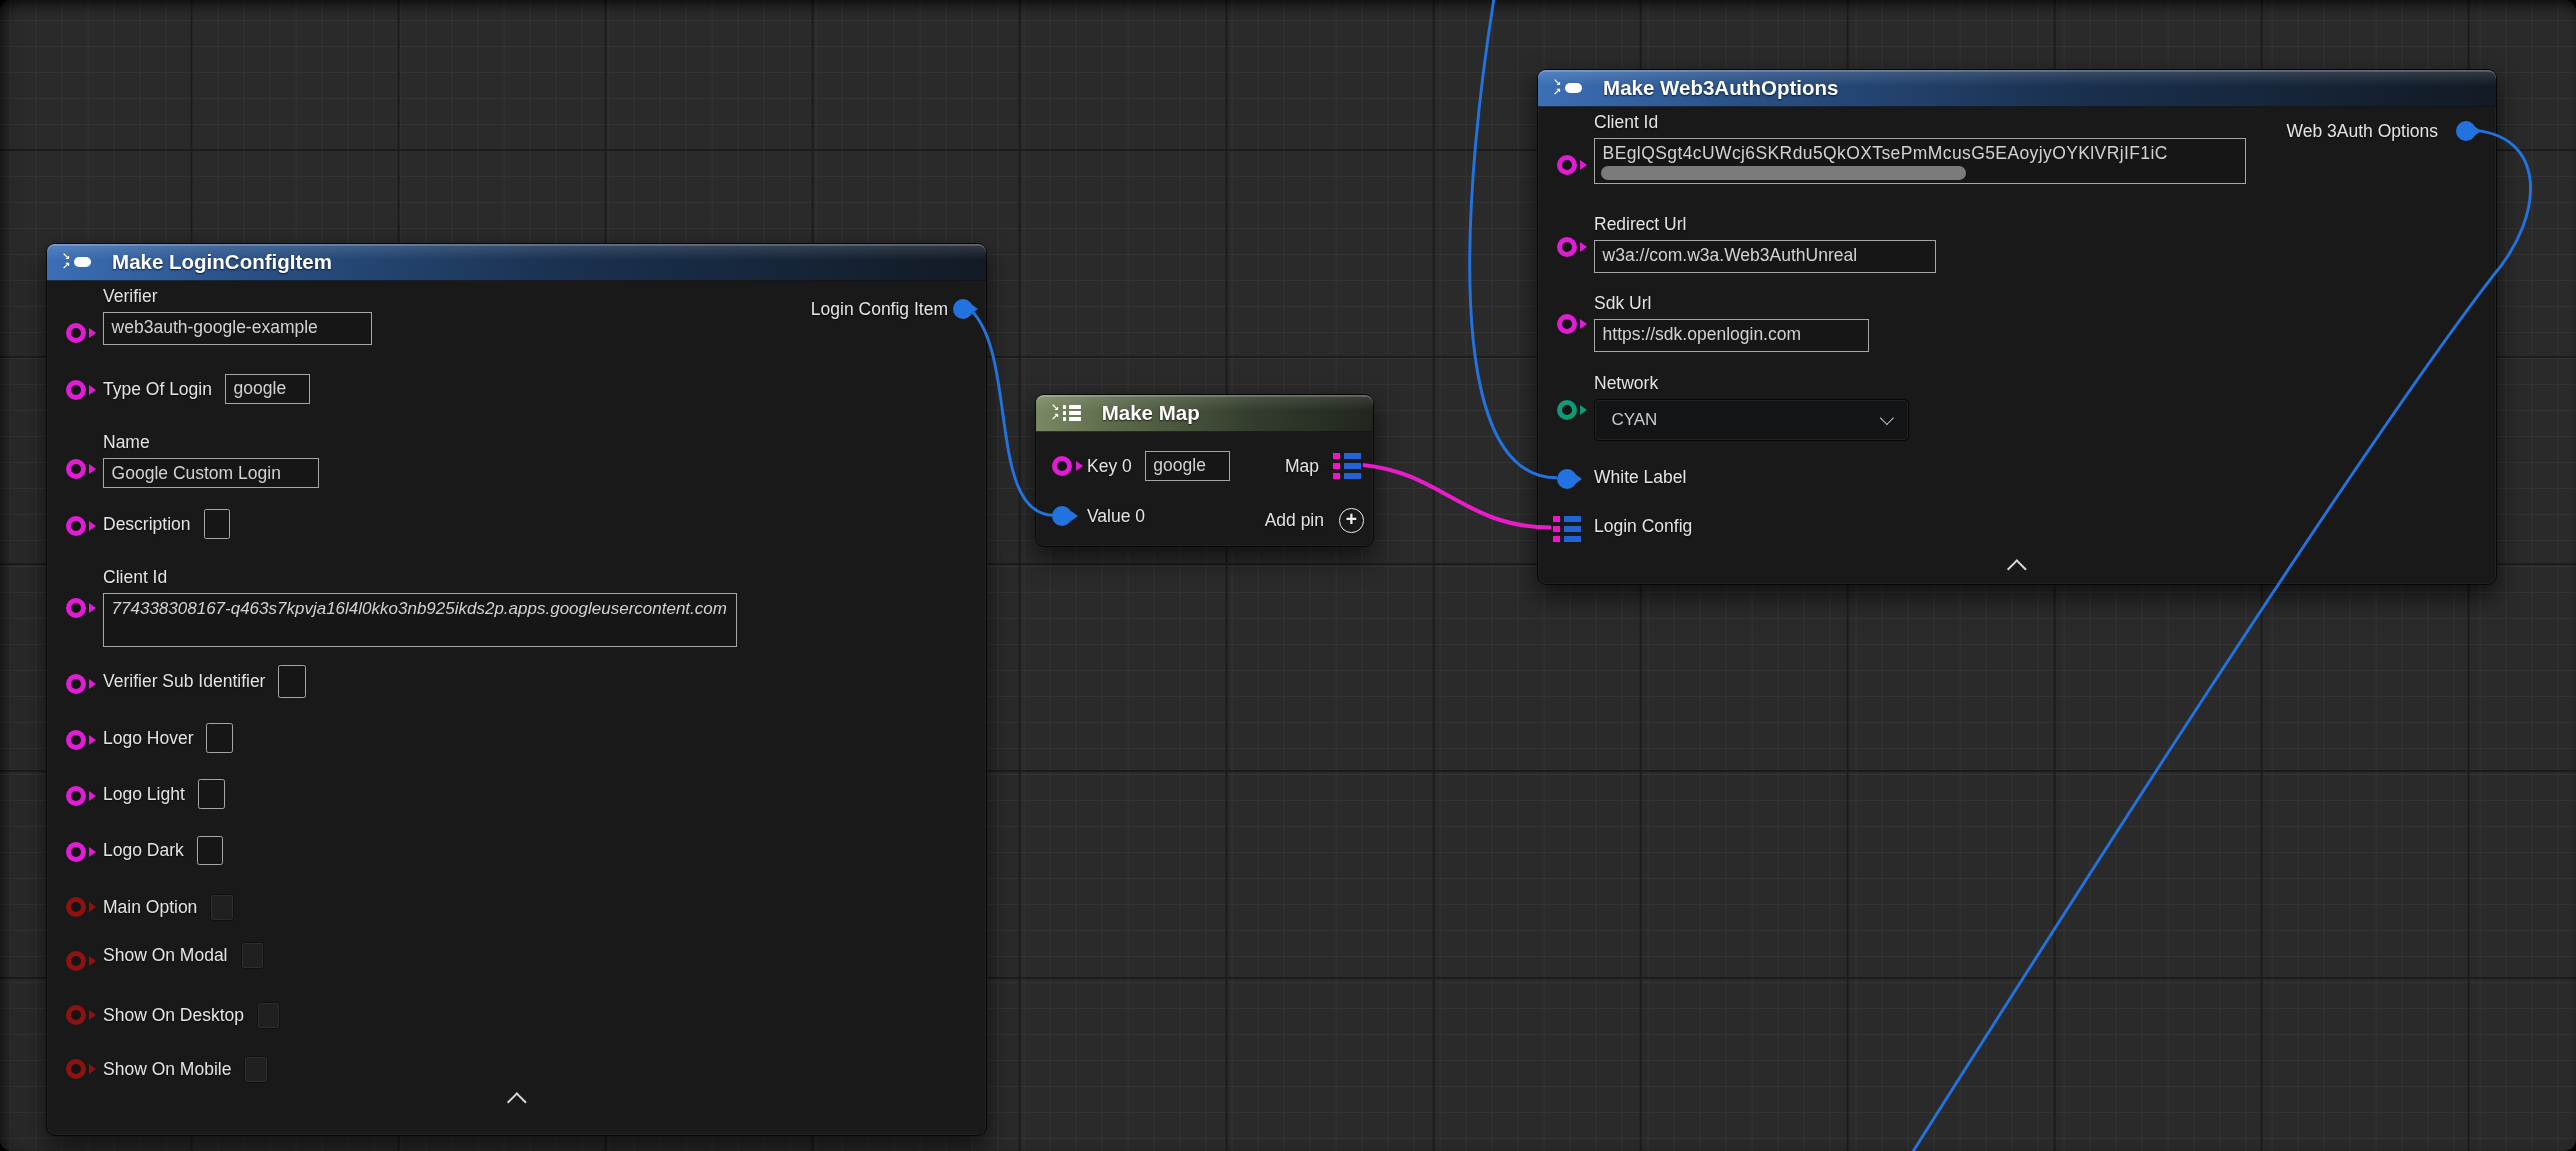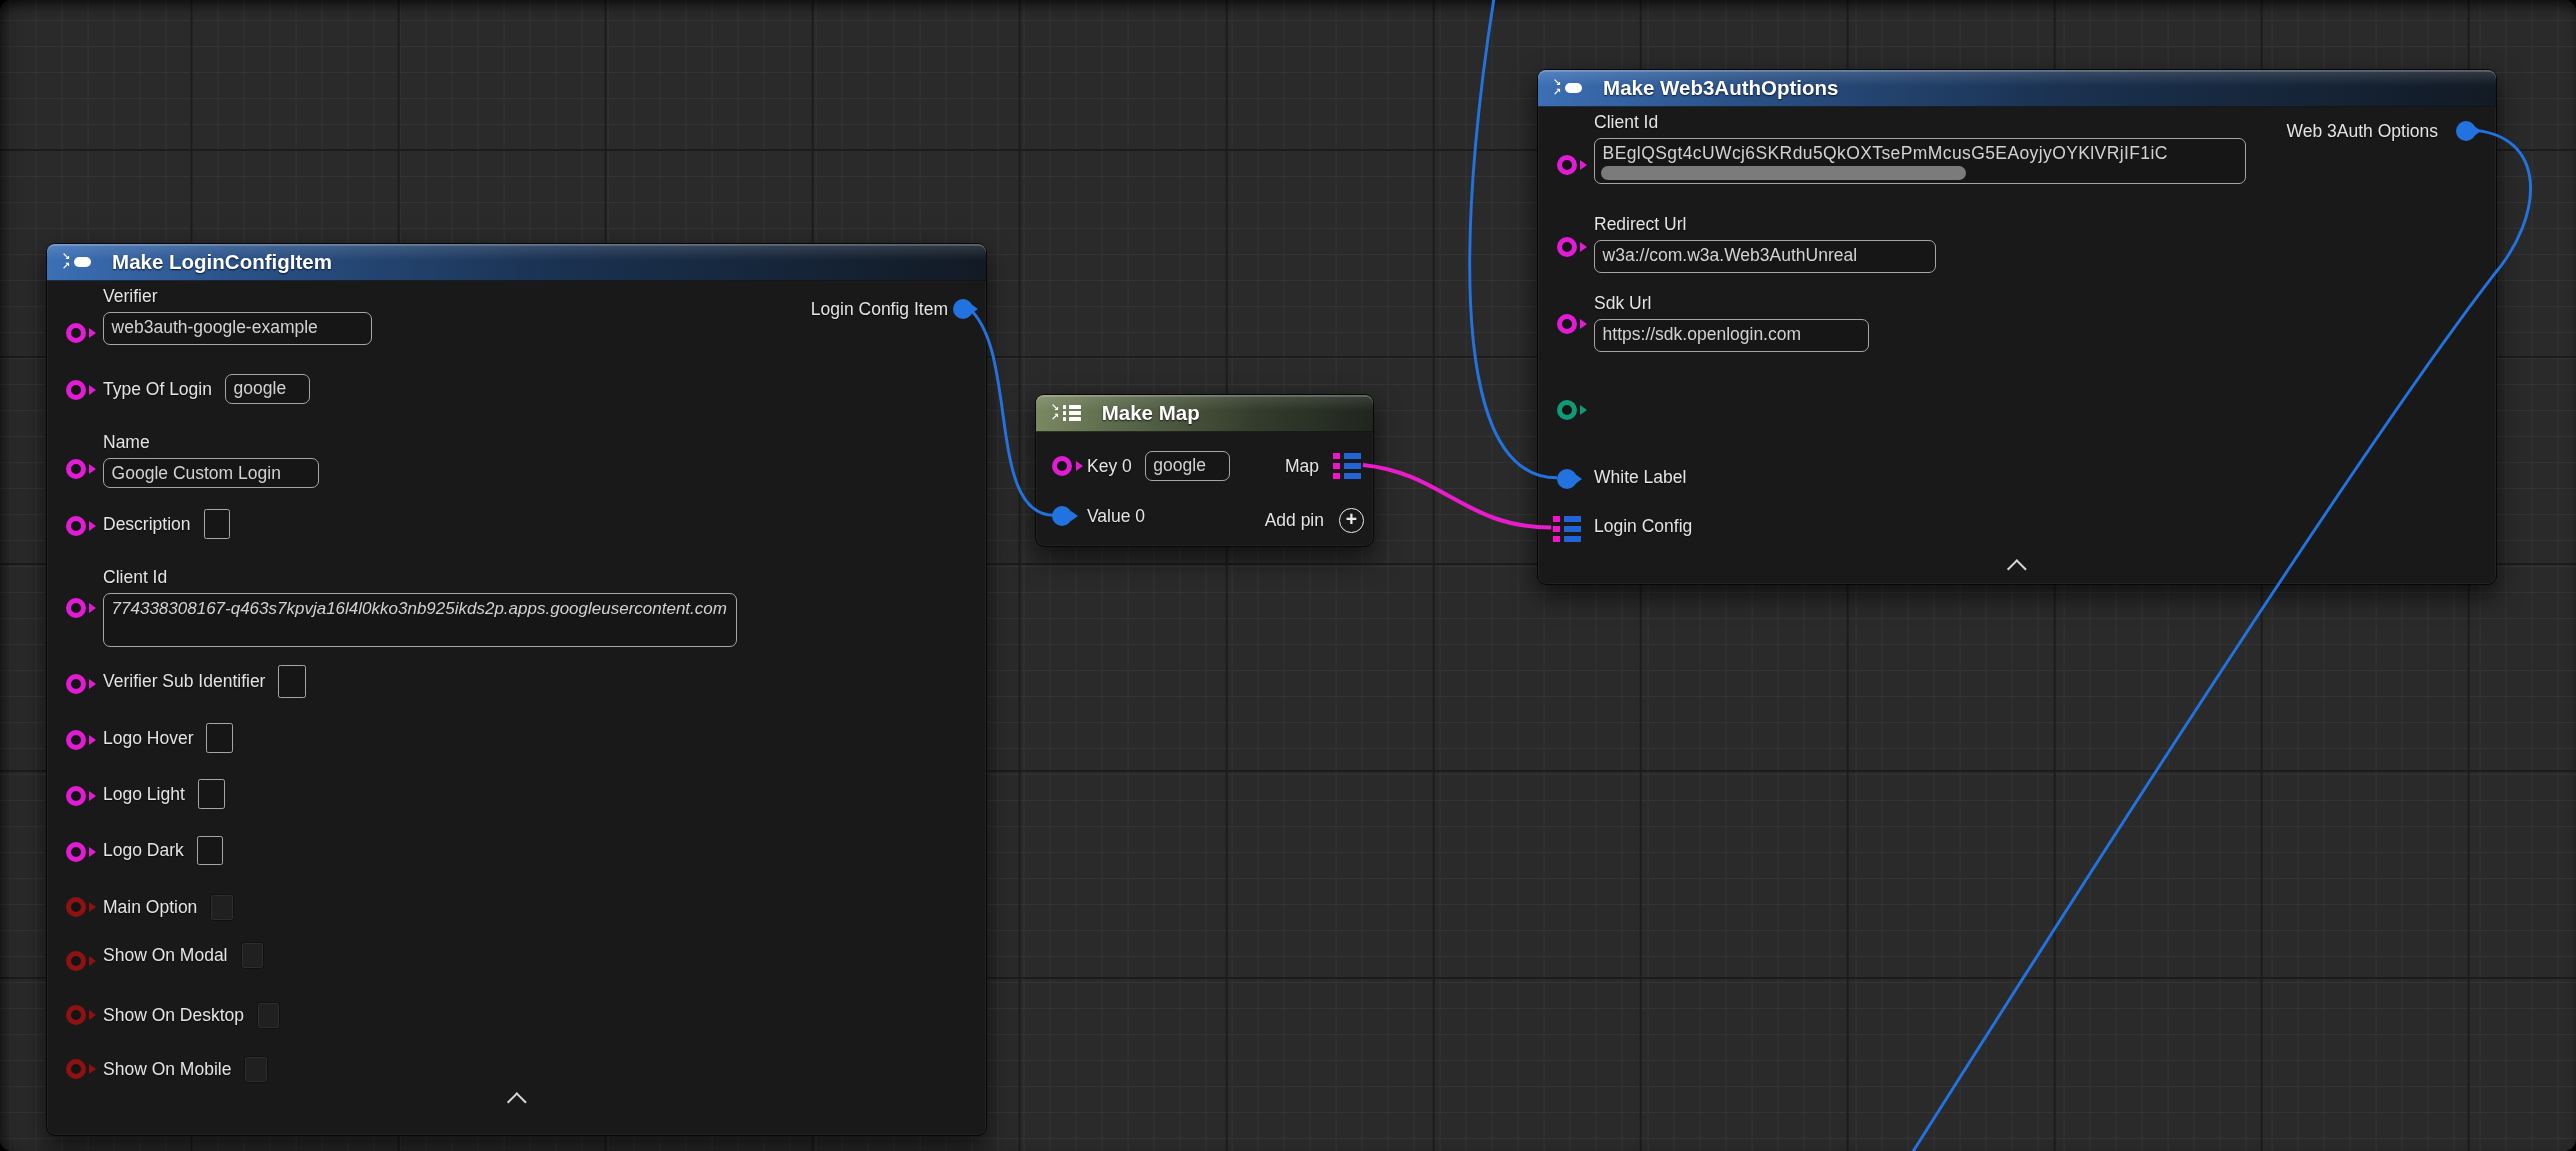--- a/index.html
+++ b/index.html
@@ -37,21 +37,21 @@
   .pin.ring{border:5.3px solid currentColor;background:#141414;}
   .pin.solid{background:currentColor;}
   .pc-string{color:#e21cd4;} .pc-struct{color:#2273df;} .pc-bool{color:#8f1212;} .pc-enum{color:#109a77;}
   .pin-map{position:absolute;display:grid;grid-template-columns:7px 17.5px;grid-template-rows:repeat(3,6.4px);
     gap:3.5px;z-index:6;}
   .pin-map i.k{background:#f414c8;} .pin-map i.v{background:#2064d8;}
   .row-content{position:absolute;}
   .row-inline{display:flex;align-items:center;gap:13px;height:28px;}
   .lbl{font-size:17.5px;color:#e4e4e4;white-space:nowrap;text-shadow:0 0.6px 1.2px rgba(0,0,0,.6);}
   .stk .lbl{display:block;margin-bottom:5.3px;}
-  .tfield{box-sizing:border-box;background:#161616;border:1.2px solid #a6a6a6;border-radius:7px;
+  .tfield{box-sizing:border-box;background:#161616;border:1.2px solid #a6a6a6;border-radius:0;
     color:#d2d2d2;font-size:17.5px;line-height:23.4px;padding:2.3px 7.6px;white-space:nowrap;overflow:hidden;}
   .tfield.multi{white-space:normal;word-break:break-word;font-size:17px;line-height:23.4px;font-style:italic;}
   .tfield.scrollable{position:relative;letter-spacing:0.4px;}
   .scroll-thumb{position:absolute;left:5.8px;bottom:3.5px;height:13.5px;border-radius:7px;background:#7b7b7b;}
   .emptybox{box-sizing:border-box;background:#161616;border:1.2px solid #a6a6a6;border-radius:2.3px;}
   .checkbox{box-sizing:border-box;background:#202020;border:1.2px solid #101010;border-radius:3.5px;
     box-shadow:inset 0 0 0 0.6px #3a3a3a;}
   .dropdown{box-sizing:border-box;background:#131416;border:1.2px solid #050505;border-radius:4.7px;
     box-shadow:inset 0 0 0 0.6px #303030;display:flex;align-items:center;justify-content:space-between;
     padding:0 16.4px;color:#c9c9c9;font-size:17px;}
@@ -223,20 +223,27 @@
       <div class="row-content stk" style="left: 56px; top: 144px;">
         <span class="lbl">Redirect Url</span>
         <div class="tfield" style="width: 342px; min-height: 33px;"><span>w3a://com.w3a.Web3AuthUnreal</span></div>
       </div>
       <span class="pin ring pc-string" style="left: 18.7px; top: 244px;"></span>
       <div class="row-content stk" style="left: 56px; top: 223px;">
         <span class="lbl">Sdk Url</span>
         <div class="tfield" style="width: 275px; min-height: 33px;"><span>https://sdk.openlogin.com</span></div>
       </div>
       <span class="pin ring pc-enum" style="left: 18.7px; top: 330px;"></span>
+      <div class="row-content stk" style="left: 56px; top: 303px;">
+        <span class="lbl">Network</span>
+        <div class="dropdown" style="width: 315px; height: 42px;">
+          <span>CYAN</span>
+          <span class="chev-down"></span>
+        </div>
+      </div>
       <span class="pin solid pc-struct" style="left: 18.7px; top: 399px;"></span>
       <div class="row-content row-inline" style="left: 56px; top: 393px;">
         <span class="lbl">White Label</span>
       </div>
       <span class="pin-map" style="left: 15px; top: 446px;">
         <i class="k"></i>
         <i class="v"></i>
         <i class="k"></i>
         <i class="v"></i>
         <i class="k"></i>

